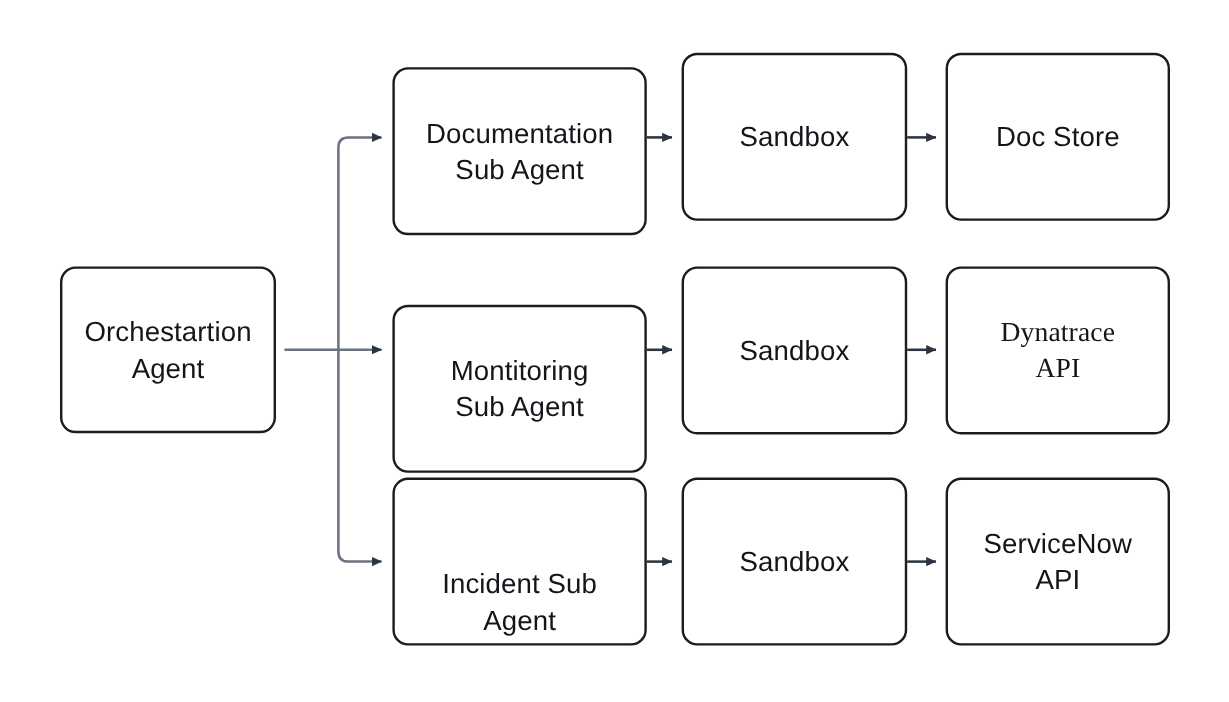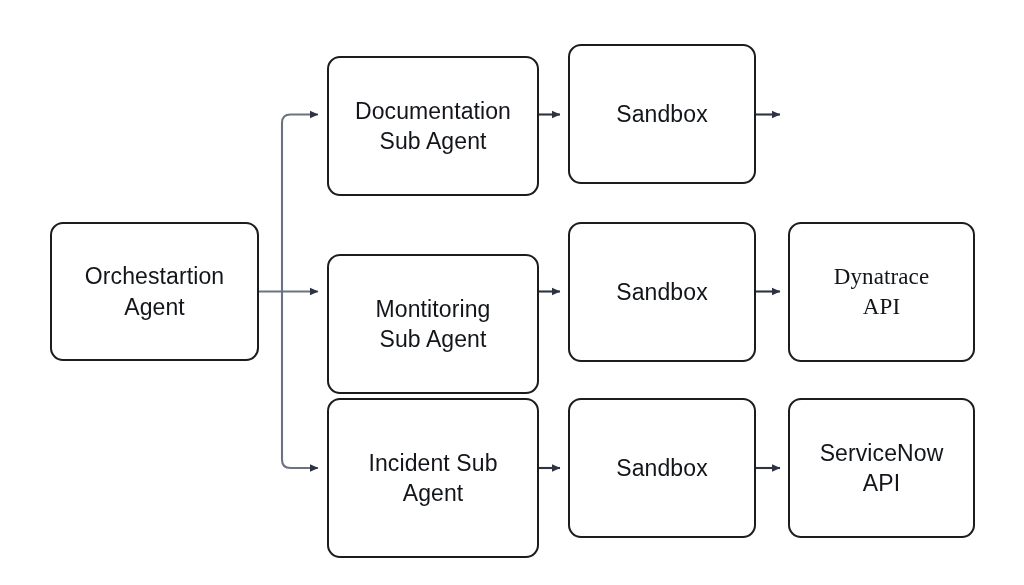--- a/index.html
+++ b/index.html
@@ -67,52 +67,55 @@
 
     <path d="M 539 114.5 L 560 114.5" fill="none" stroke="#2b3440" stroke-width="2.1" marker-end="url(#arrowhead)"></path>
     <path d="M 539 291.5 L 560 291.5" fill="none" stroke="#2b3440" stroke-width="2.1" marker-end="url(#arrowhead)"></path>
     <path d="M 539 468 L 560 468" fill="none" stroke="#2b3440" stroke-width="2.1" marker-end="url(#arrowhead)"></path>
 
     <path d="M 756 114.5 L 780 114.5" fill="none" stroke="#2b3440" stroke-width="2.1" marker-end="url(#arrowhead)"></path>
     <path d="M 756 291.5 L 780 291.5" fill="none" stroke="#2b3440" stroke-width="2.1" marker-end="url(#arrowhead)"></path>
     <path d="M 756 468 L 780 468" fill="none" stroke="#2b3440" stroke-width="2.1" marker-end="url(#arrowhead)"></path>
   </svg>
 
-  <div class="node" style="left:50px; top:222px; width:209px; height:139px;">
+  <div class="node" style="left:50px; top:222px; width:180px; height:139px;">
     <span class="node-label">Orchestartion
 Agent</span>
   </div>
 
   <div class="node" style="left:327px; top:44px; width:212px; height:140px;margin-top:12px;">
     <span class="node-label">Documentation
 Sub Agent</span>
   </div>
 
   <div class="node" style="left:327px; top:222px; width:212px; height:140px;margin-top:32px;">
     <span class="node-label">Montitoring
 Sub Agent</span>
   </div>
 
-  <div class="node" style="left:327px; top:398px; width:212px; height:160px;">
+  <div class="node" style="left:327px; top:398px; width:212px; height:140px;align-items:flex-end;">
     <span class="node-label">Incident Sub
 Agent</span>
   </div>
 
   <div class="node" style="left:568px; top:44px; width:188px; height:140px;">
     <span class="node-label">Sandbox</span>
   </div>
 
   <div class="node" style="left:568px; top:222px; width:188px; height:140px;">
     <span class="node-label">Sandbox</span>
   </div>
 
   <div class="node" style="left:568px; top:398px; width:188px; height:140px;">
     <span class="node-label">Sandbox</span>
   </div>
 
+  <div class="node" style="left:788px; top:44px; width:187px; height:140px;">
+    <span class="node-label">Doc Store</span>
+  </div>
 
   <div class="node" style="left:788px; top:222px; width:187px; height:140px;font-family:Liberation Serif, serif;">
     <span class="node-label">Dynatrace
 API</span>
   </div>
 
   <div class="node" style="left:788px; top:398px; width:187px; height:140px;">
     <span class="node-label">ServiceNow
 API</span>
   </div>

